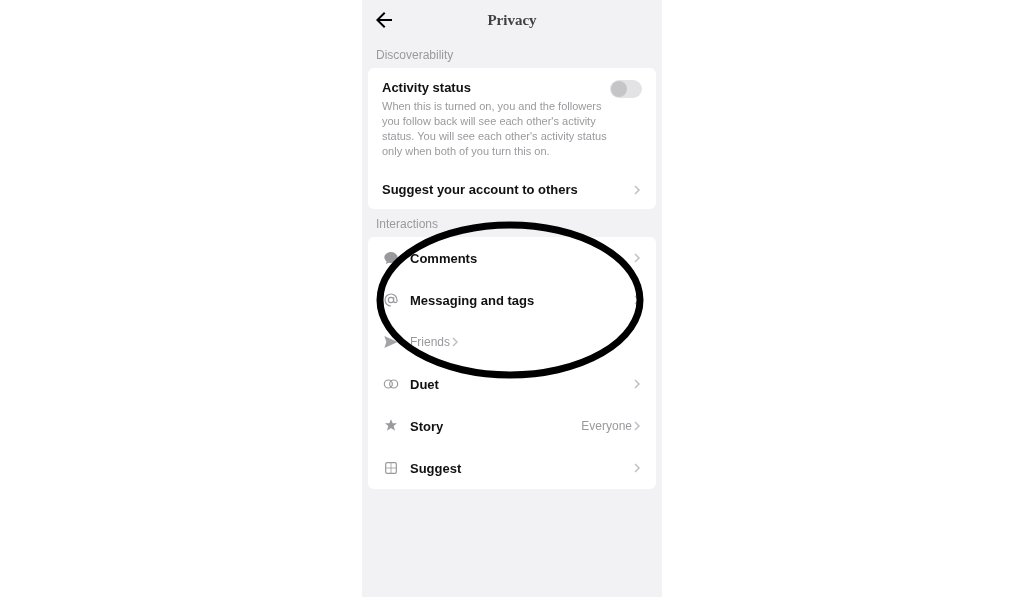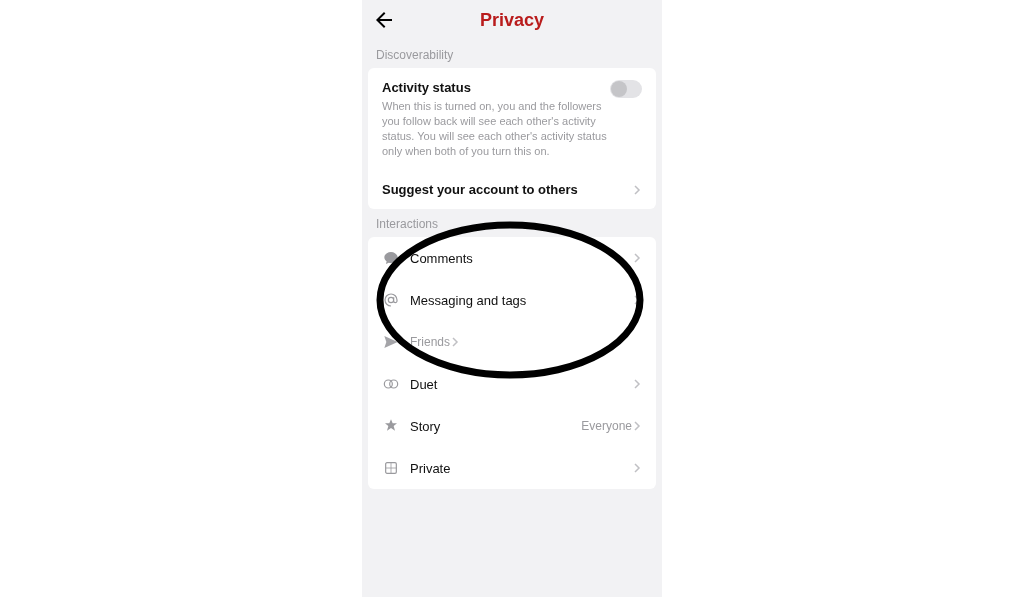--- a/index.html
+++ b/index.html
@@ -1,35 +1,35 @@
 <!DOCTYPE html>
 <html><head>
 <meta charset="utf-8">
 <style>
   html,body{margin:0;padding:0;width:1024px;height:597px;background:#fff;font-family:-apple-system,Helvetica,Arial,sans-serif;color:#111;}
   .phone{position:absolute;left:362px;top:0;width:300px;height:597px;background:#f2f2f4;overflow:hidden;}
   .hdr{position:relative;height:40px;display:flex;align-items:center;justify-content:center;}
   .back{position:absolute;left:10px;top:8px;width:24px;height:24px;cursor:pointer;}
   .back svg{width:24px;height:24px;}
-  .title{font-size:18px;font-weight:700;color:#b91c1c;}
+  .title{font-size:15px;font-weight:700;color:#404040;font-family:Liberation Serif, serif;}
   .section-label{font-size:12px;color:#9a9a9e;padding:8px 14px 6px;}
   .card{background:#fff;border-radius:6px;margin:0 6px;padding:0 0;}
   .item{padding:12px 14px;position:relative;}
   .item-title{font-size:13px;font-weight:700;color:#111;}
   .item-desc{font-size:11px;color:#9a9a9e;line-height:1.35;margin-top:4px;padding-right:30px;}
   .toggle{position:absolute;right:14px;top:12px;width:32px;height:18px;border-radius:10px;background:#e3e3e6;}
   .toggle .knob{position:absolute;left:1px;top:1px;width:16px;height:16px;border-radius:50%;background:#c5c5c8;}
   .nav-row{display:flex;align-items:center;padding:12px 14px;cursor:pointer;}
   .nav-row .lbl{font-size:13px;font-weight:700;color:#111;flex:1;}
   .chev{color:#c0c0c4;}
   .chev svg{width:10px;height:10px;display:block;}
   .list-row{display:flex;align-items:center;padding:12px 14px;cursor:pointer;}
   .list-row .ic{width:18px;height:18px;margin-right:10px;color:#9a9a9e;display:flex;align-items:center;justify-content:center;}
   .list-row .ic svg{width:16px;height:16px;}
-  .list-row .lbl{font-size:13px;font-weight:400;color:#111;flex:1;}
+  .list-row .lbl{font-size:13px;font-weight:700;color:#111;flex:1;}
   .list-row .val{font-size:12px;color:#9a9a9e;}
   .circle-annot{position:absolute;left:350px;top:200px;pointer-events:none;}
 </style>
 </head>
 <body>
 
 <div class="phone">
 
   <div class="hdr">
     <div class="back">
@@ -135,21 +135,21 @@
           </svg>
         </div>
       </div>
       <div class="list-row">
         <div class="ic">
           <svg viewBox="0 0 24 24">
             <rect x="4" y="4" width="16" height="16" rx="2" fill="none" stroke="currentColor" stroke-width="1.8"></rect>
             <path d="M12 4v16M4 12h16" stroke="currentColor" stroke-width="1.2"></path>
           </svg>
         </div>
-        <div class="lbl">Private</div>
+        <div class="lbl">Suggest</div>
         <div class="chev">
           <svg viewBox="0 0 10 10">
             <path d="M3 1l4 4-4 4" stroke="#c0c0c4" stroke-width="1.5" fill="none"></path>
           </svg>
         </div>
       </div>
     </div>
 
 </div>
 

